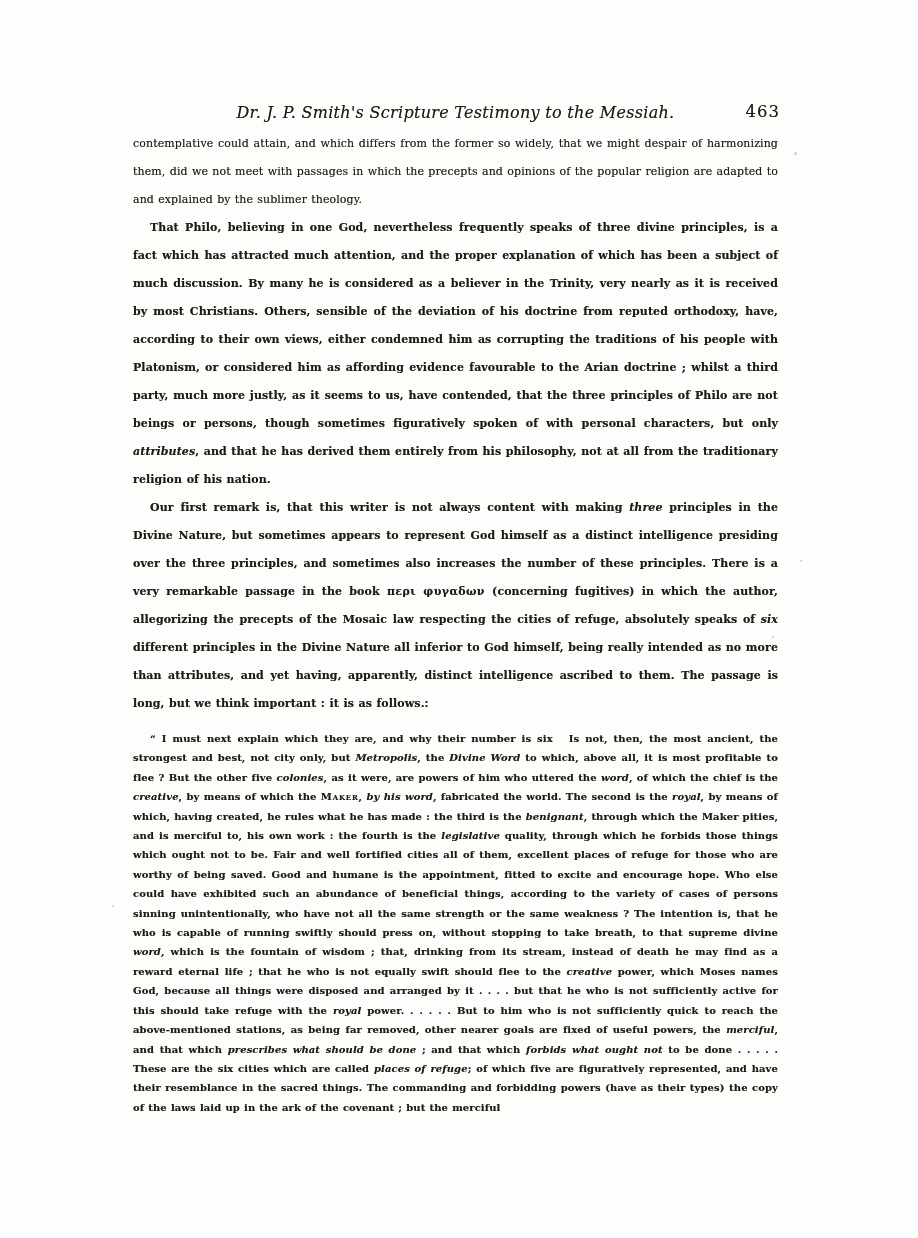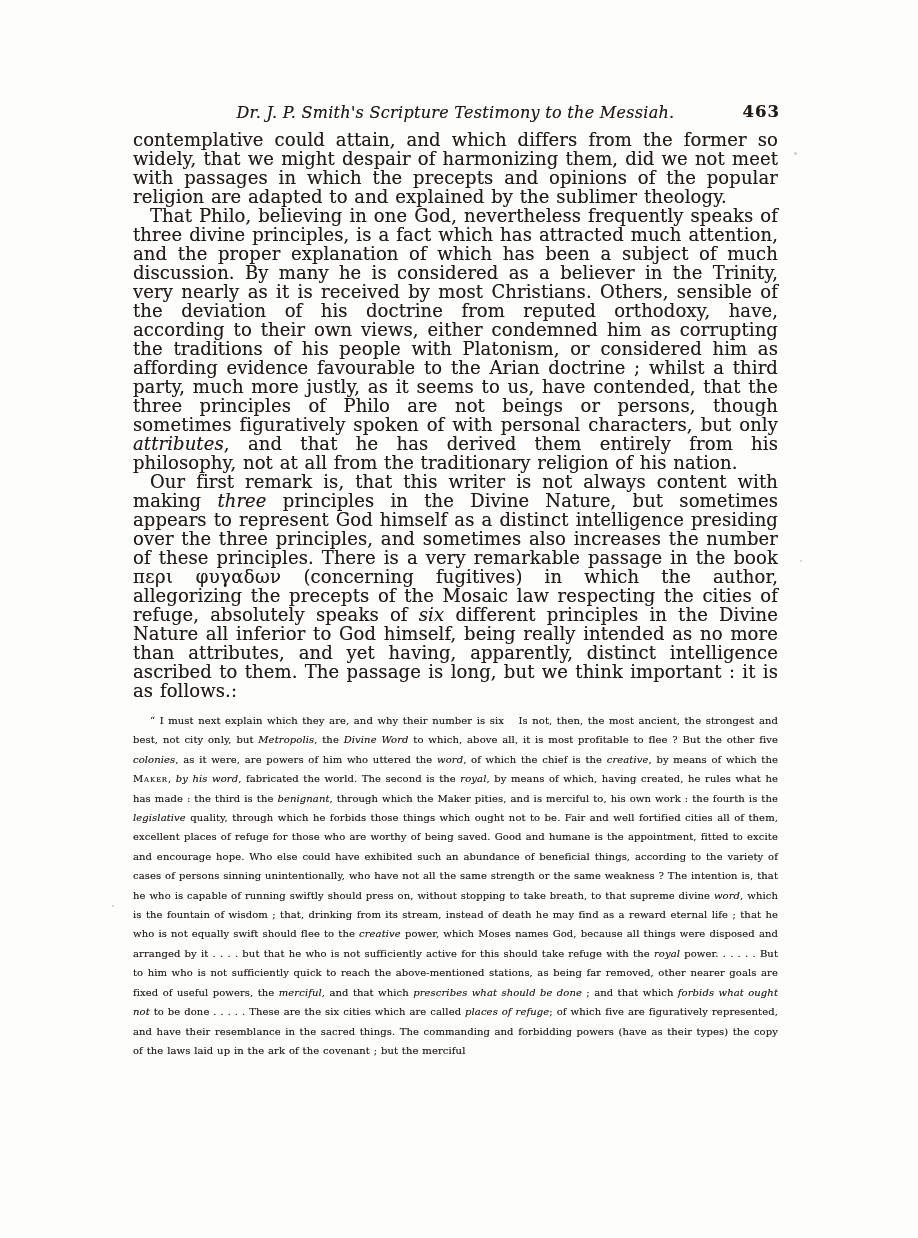--- a/index.html
+++ b/index.html
@@ -26,35 +26,35 @@
     font-size: 16px;
     letter-spacing: 0.3px;
     margin-bottom: 8px;
     text-shadow: 0 0 0.6px rgba(32,27,21,0.55);
   }
   .head-page {
     position: absolute;
     right: -2px;
     top: -1px;
     font-style: normal;
-    font-weight: bold;
+    font-weight: normal;
     font-size: 16.5px;
     letter-spacing: 1px;
   }
   .doc-body { }
   p.para {
     margin: 0;
     text-align: justify;
-    font-size: 18px;
-    line-height: 19px;
+    font-size: 11px;
+    line-height: 28px;
     word-spacing: 0.05em;
     letter-spacing: 0.1px;
     text-shadow: 0 0 0.6px rgba(32,27,21,0.5);
   }
-  p.para.indent { text-indent: 17px; }
+  p.para.indent { text-indent: 17px; font-weight: bold; }
   p.para.quote {
     font-size: 10px;
     line-height: 19.4px;
     margin-top: 11px;
   }
   .it { font-style: italic; }
   .sc { font-variant: small-caps; letter-spacing: 0.8px; }
   .gr { letter-spacing: 0.4px; }
   
   .specks {

